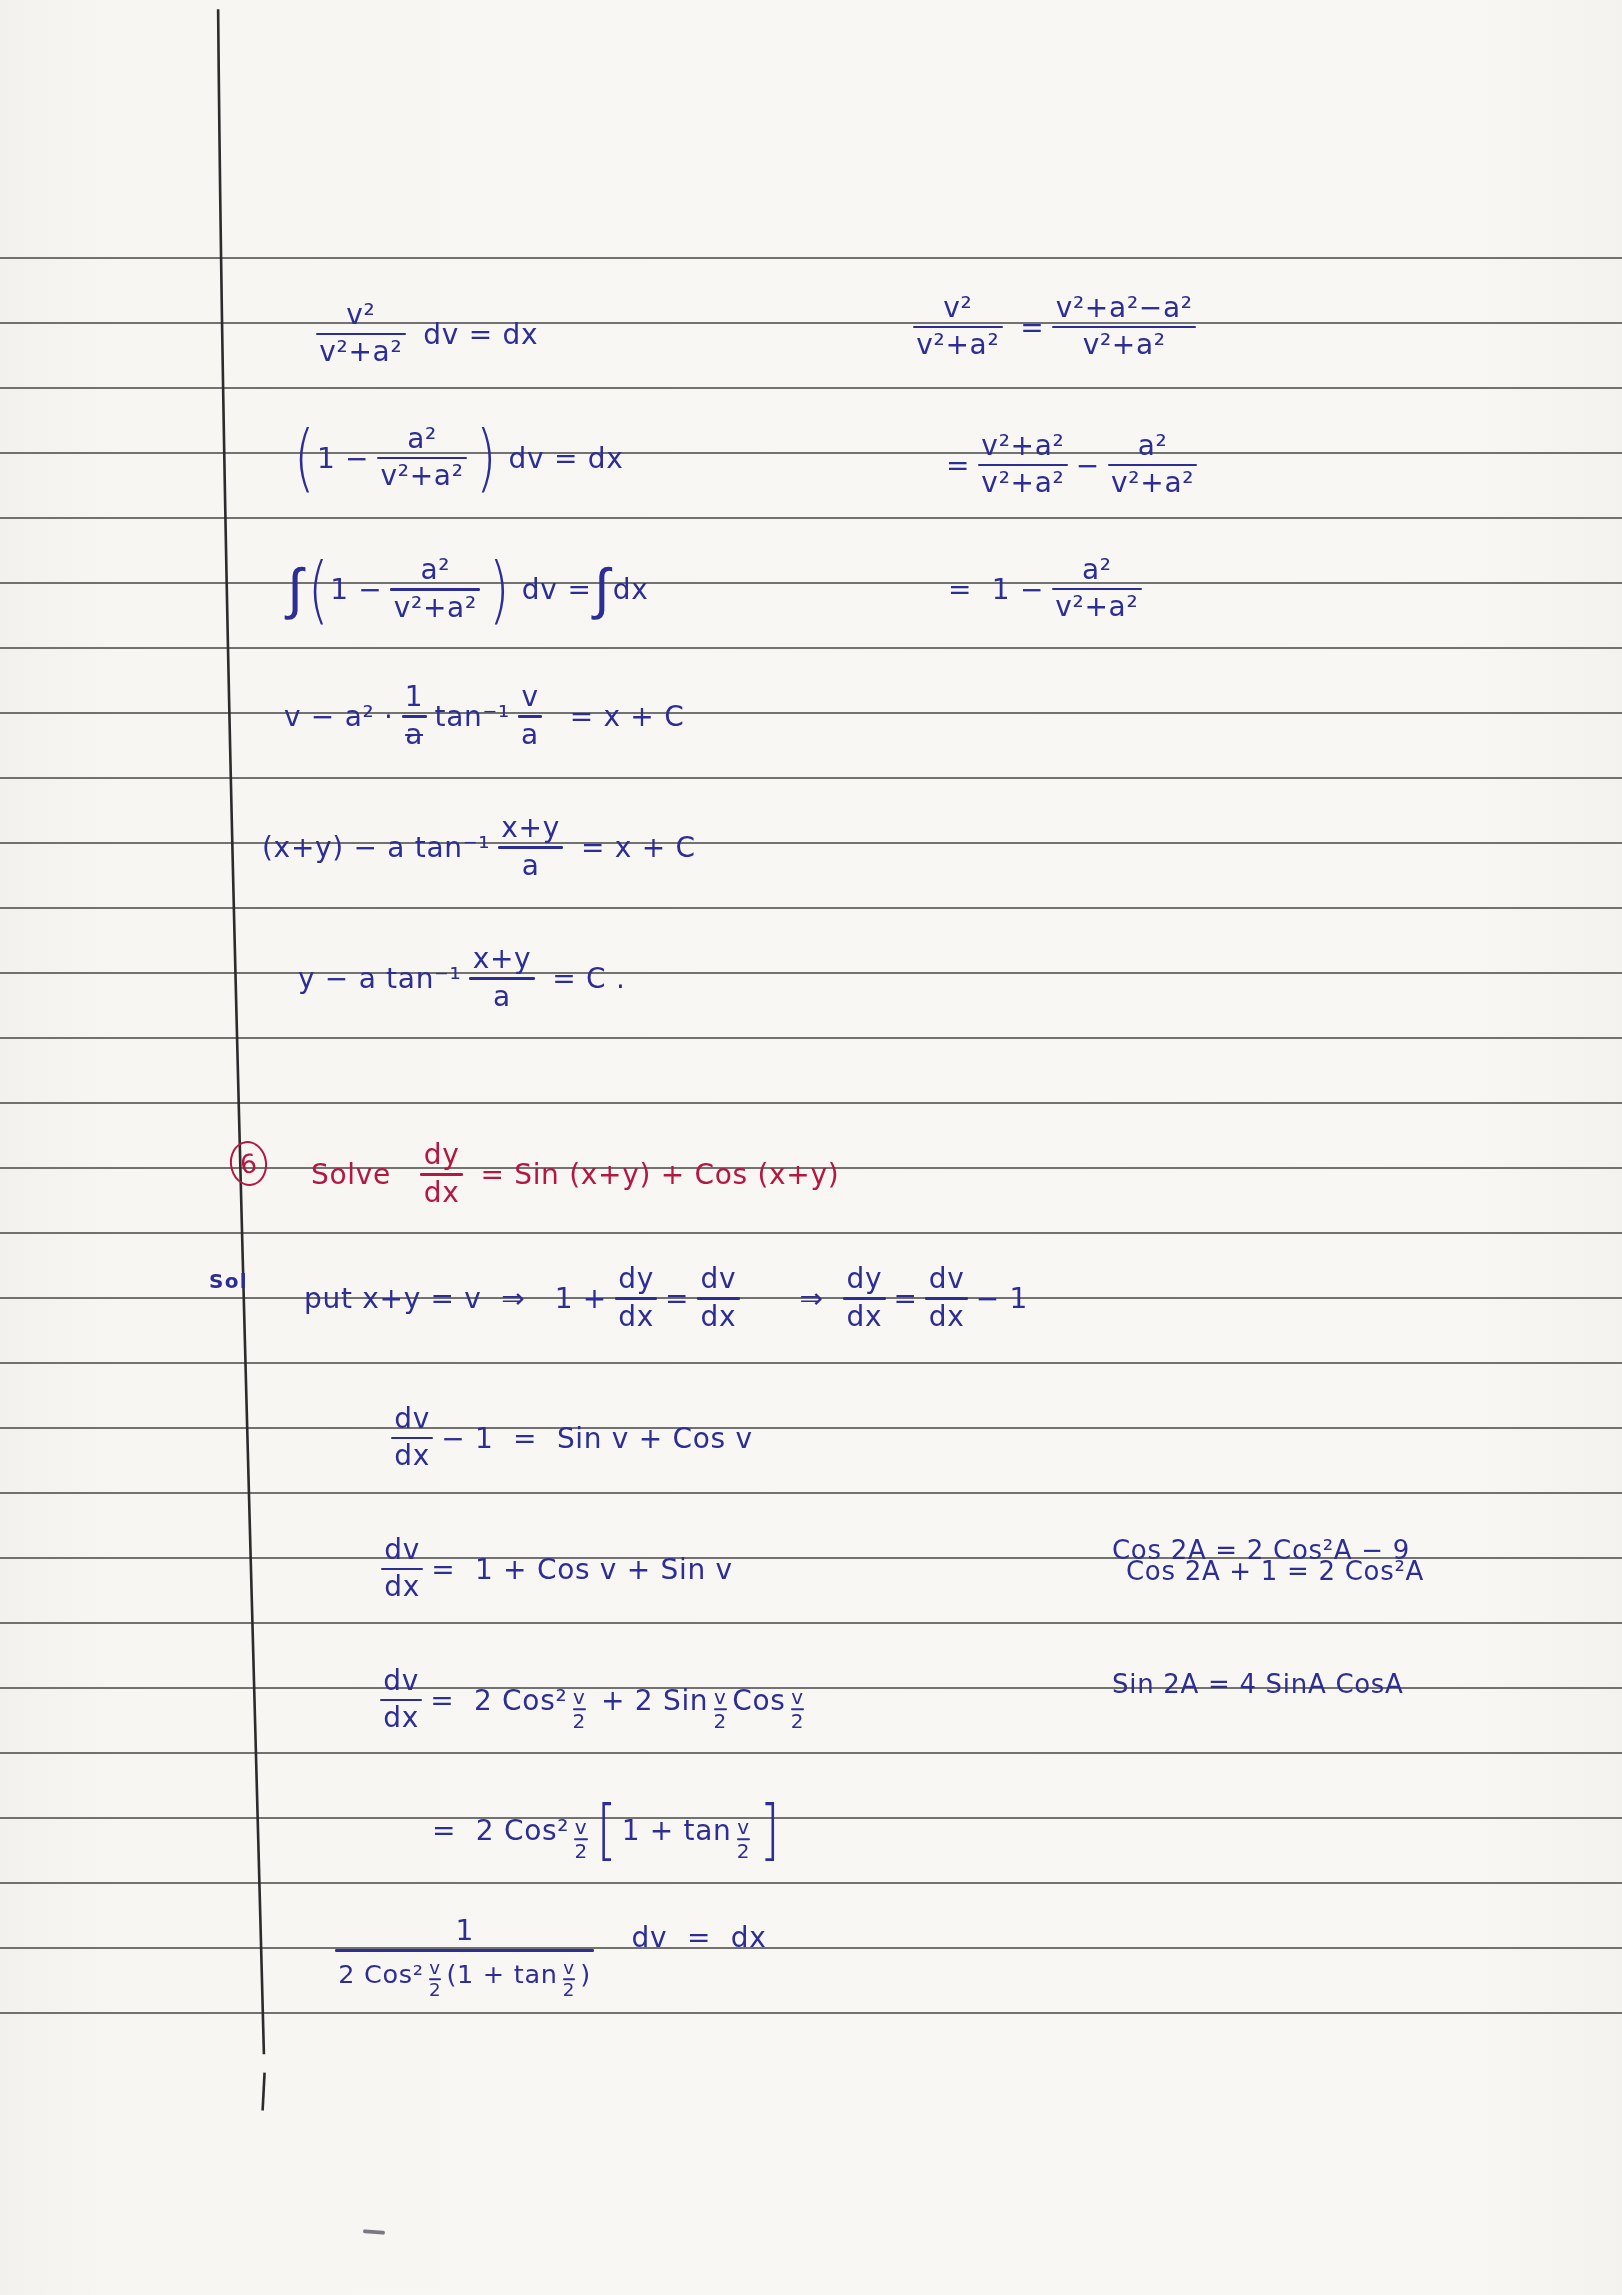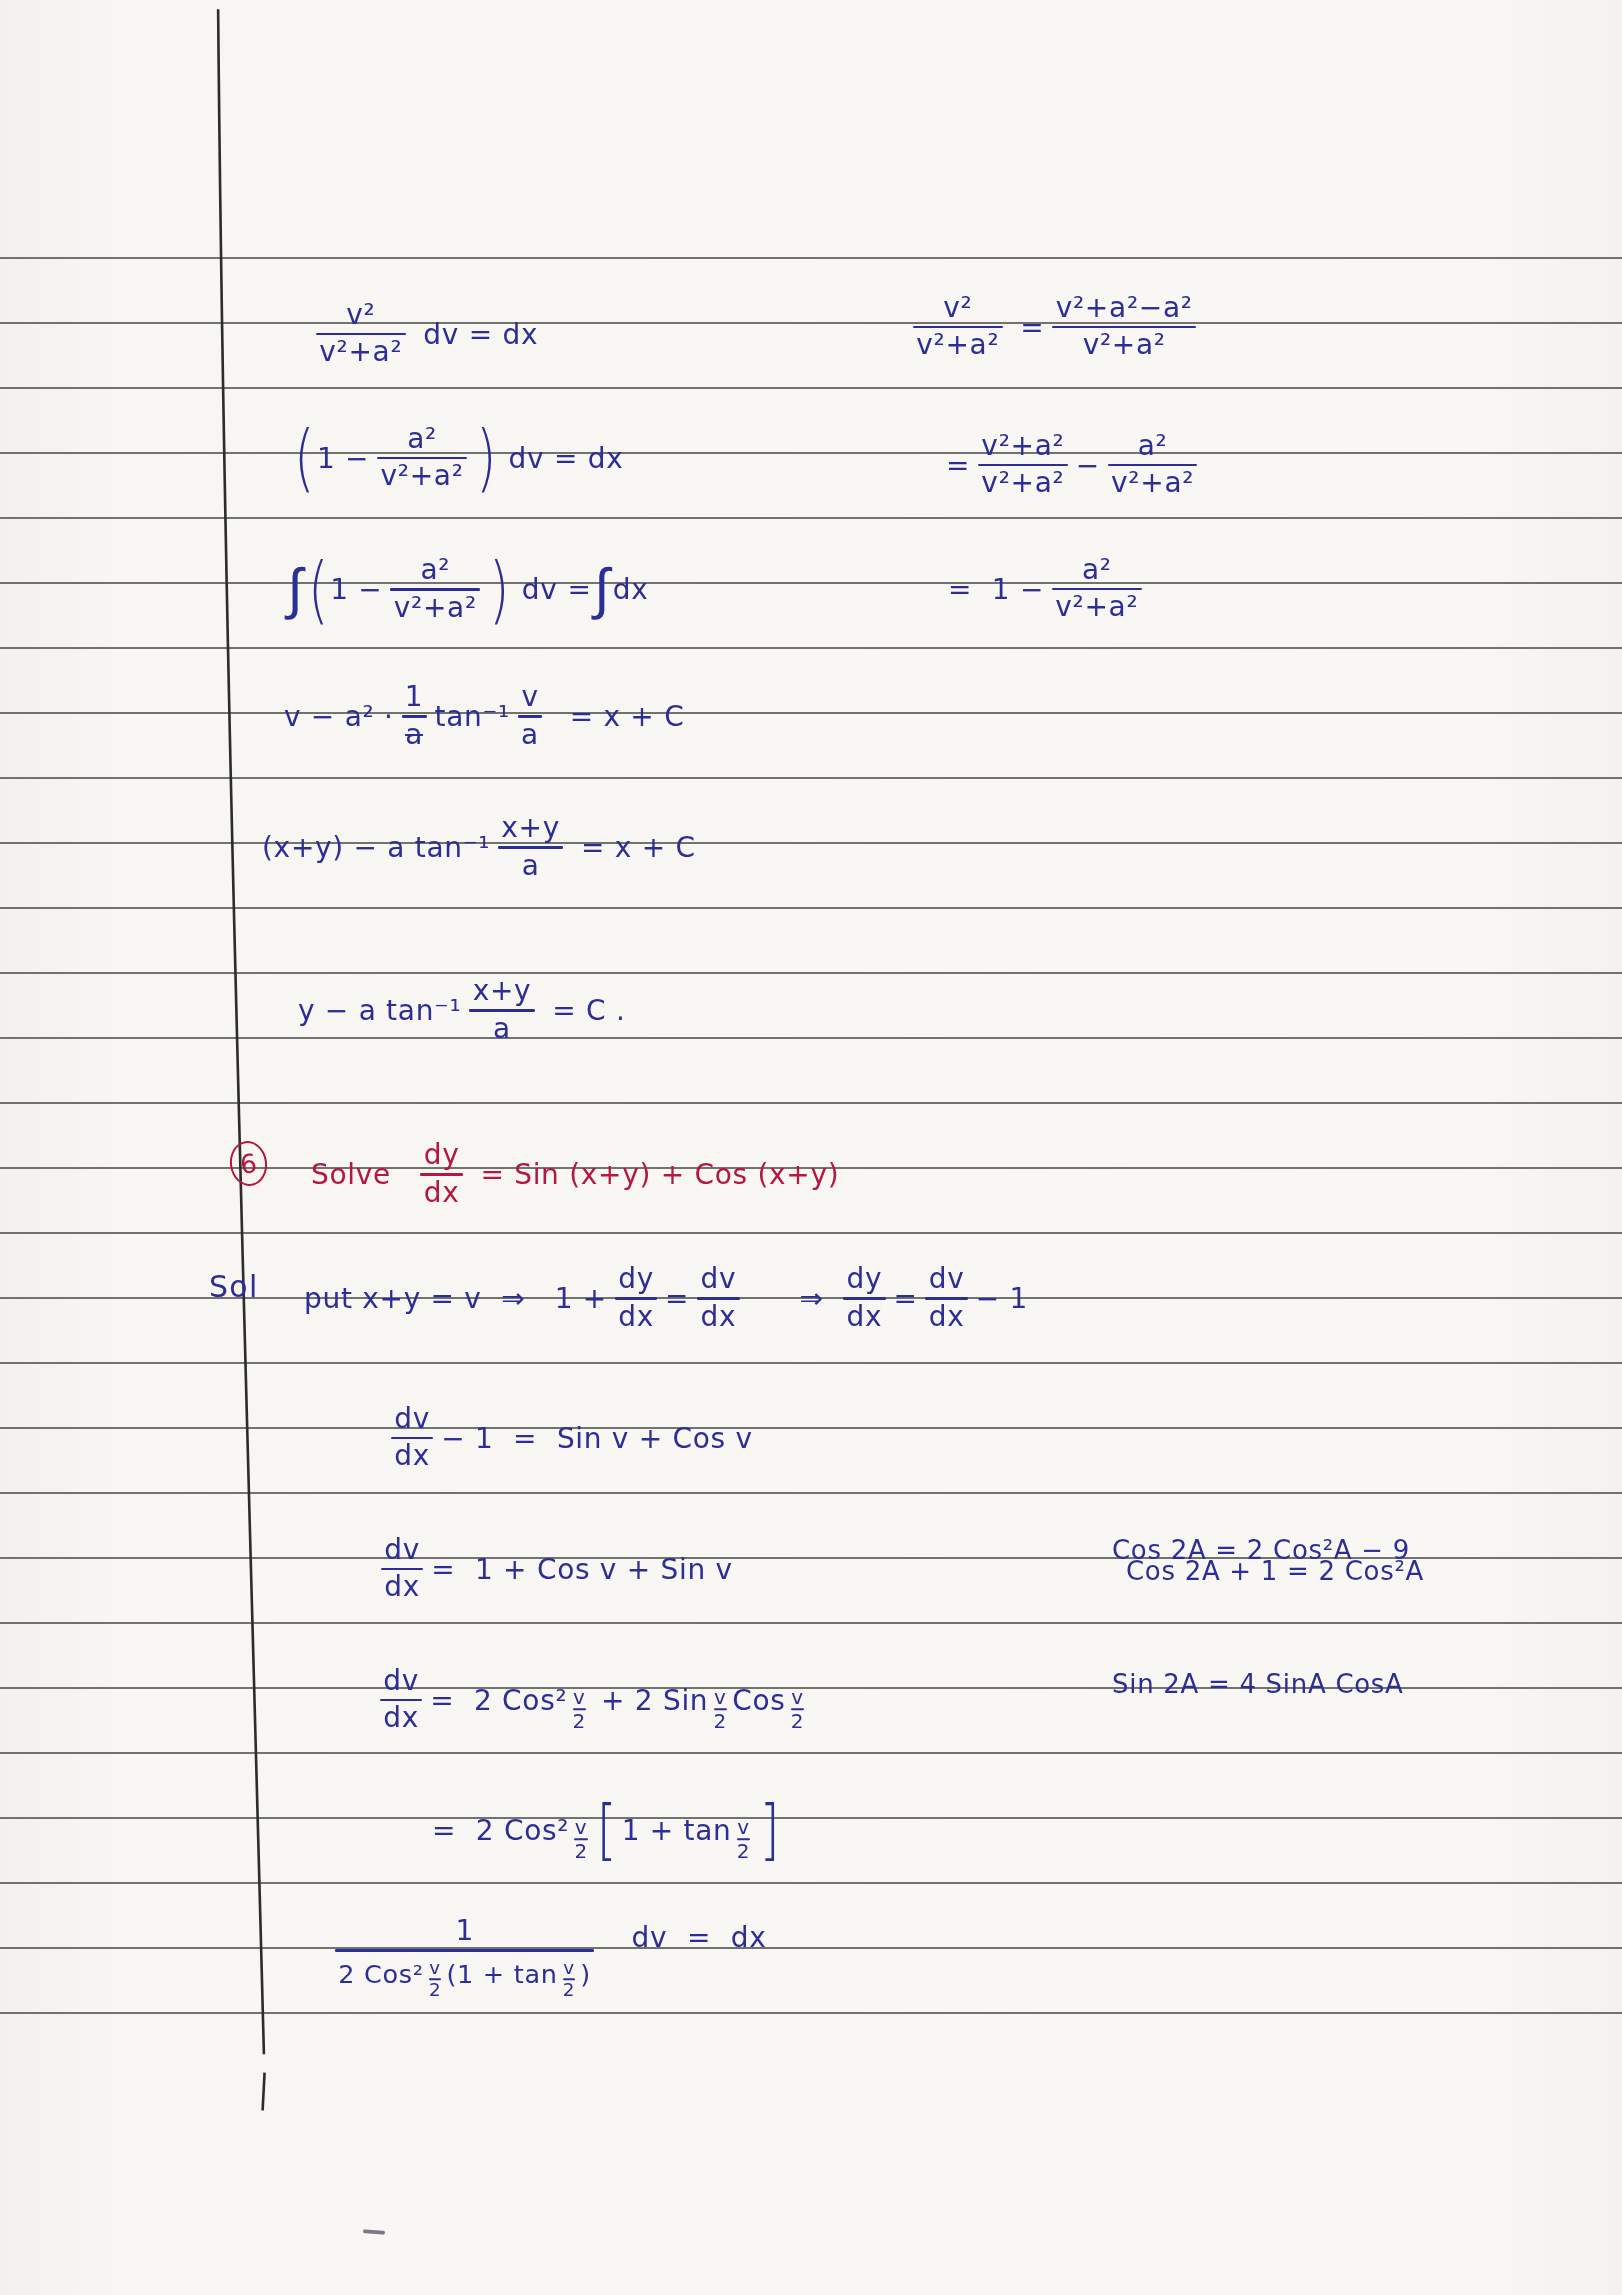--- a/index.html
+++ b/index.html
@@ -24,21 +24,21 @@
   .mfrac .bar{align-self:stretch;height:2px;background:currentColor;border-radius:1.3px;margin:1.3px 0;}
   .paren{font-size:73px;font-weight:300;line-height:.9;transform:scaleX(.72);margin:0 -2.6px;}
   .brack{font-size:65px;font-weight:300;line-height:.9;transform:scaleX(.8);margin:0 1.3px;}
   .intg{font-size:56px;font-weight:300;line-height:.9;margin:0 2.6px;}
   .strike{text-decoration:line-through;}
   .gap15{margin-left:9.8px;text-align:center;} .gap30{margin-left:19.6px;} .gap45{margin-left:29.4px;}
   .gap80{margin-left:52px;}
   .qcircle{position:absolute;left:230px;top:1141px;width:33px;height:41px;border:2.6px solid #b41740;
            border-radius:50%;display:flex;align-items:center;justify-content:center;
            color:#b41740;font-size:26px;transform:rotate(-8deg);}
-  .sol{position:absolute;left:209px;top:1269px;color:#2d2d96;font-size:30px;letter-spacing:1.3px;}
+  .sol{position:absolute;left:209px;top:1269px;color:#2d2d96;font-size:20px;letter-spacing:1.3px;font-weight:bold;}
   .ident{position:absolute;color:#2d2d96;font-size:26px;letter-spacing:0.7px;display:flex;align-items:center;}
   .stray{position:absolute;left:363px;top:2230px;width:22px;height:3.9px;background:#5a5a66;
          border-radius:2px;transform:rotate(4deg);opacity:.8;}
   .lift{transform:translateY(-18.3px);}
   svg.marginline{position:absolute;left:0;top:0;}
 </style>
 </head>
 <body>
 
 <div class="page">
@@ -145,21 +145,21 @@
   <div class="math" style="left:262px;top:805px;height:85px">
     <span class="tok">(x+y) − a tan⁻¹</span>
     <span class="frac">
       <span class="num">x+y</span>
       <span class="bar"></span>
       <span class="den">a</span>
     </span>
     <span class="tok gap15">= x + C</span>
   </div>
 
-  <div class="math" style="left:298px;top:968px;height:85px">
+  <div class="math" style="left:298px;top:936px;height:85px">
     <span class="tok">y − a tan⁻¹</span>
     <span class="frac">
       <span class="num">x+y</span>
       <span class="bar"></span>
       <span class="den">a</span>
     </span>
     <span class="tok gap15">= C .</span>
   </div>
 
   <div class="qcircle">

